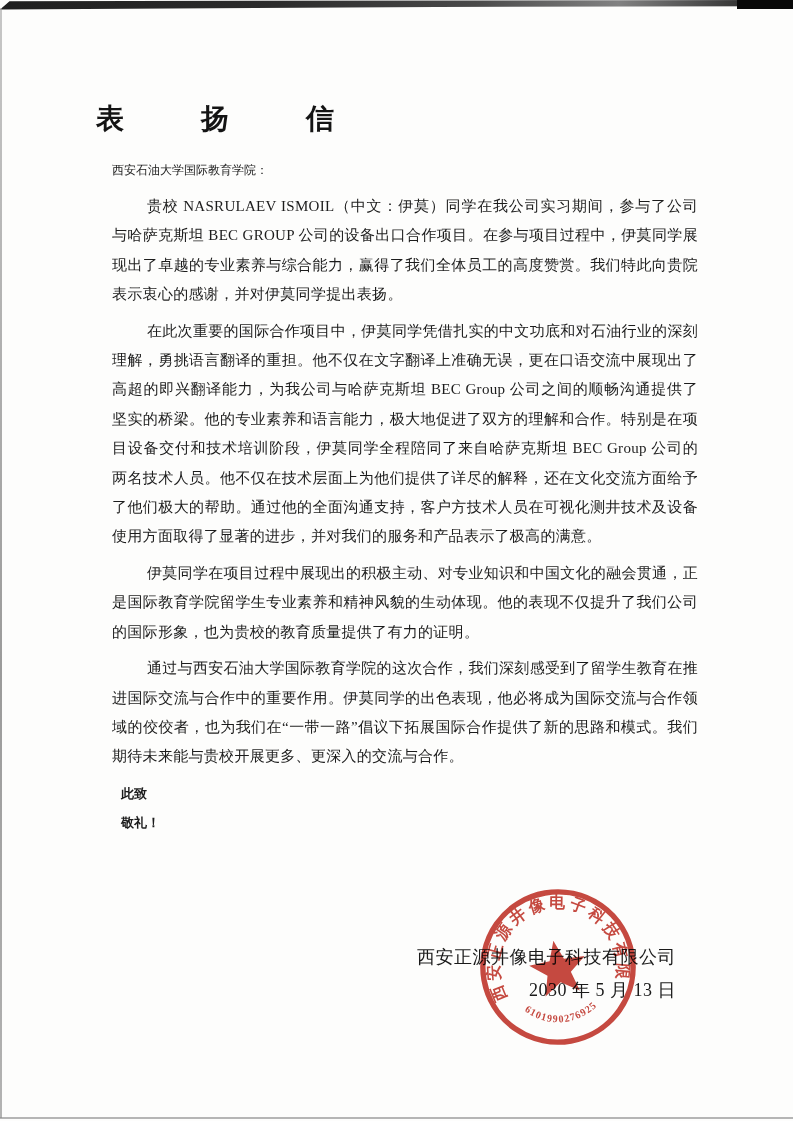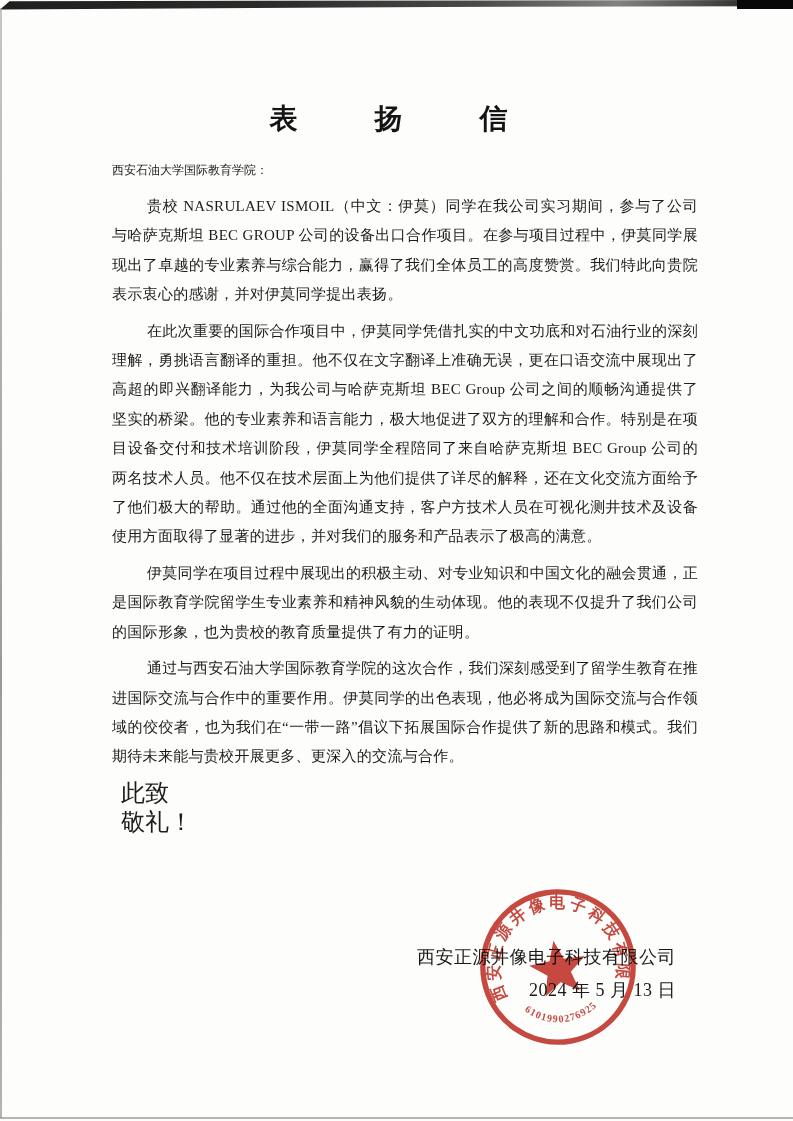--- a/index.html
+++ b/index.html
@@ -32,38 +32,38 @@
     position:absolute;bottom:2px;left:0;width:100%;height:2px;
     background:#8f8f8f;opacity:.65;
   }
   
   .content{
     position:absolute;left:112px;top:0;width:586px;
   }
   .title{
     position:relative;left:-16px;
     margin:100px 0 17px 0;
-    text-align:center;
     font-size:28px;font-weight:bold;
     letter-spacing:1px;word-spacing:68px;
     color:#141414;
   }
   .salutation{
     font-size:12px;line-height:30px;
     margin:0 0 7px 0;
   }
   .para{
     margin:0 0 7px 0;
     font-size:15px;line-height:29.4px;letter-spacing:.3px;
     text-align:justify;text-align-last:left;
     text-indent:35px;
   }
   .closing-line{
-    font-size:24px;line-height:29.4px;
+    font-size:13px;line-height:29.4px;
     margin:0 0 0 9px;
+    font-weight:bold;
   }
   .closing-line.first{margin-top:2px;}
   
   .sign-block{
     position:absolute;top:941px;right:117px;
     text-align:right;
     font-size:18px;line-height:33px;letter-spacing:.5px;
     color:#1a1a1a;
   }
   
@@ -102,21 +102,21 @@
     <p class="para">在此次重要的国际合作项目中，伊莫同学凭借扎实的中文功底和对石油行业的深刻理解，勇挑语言翻译的重担。他不仅在文字翻译上准确无误，更在口语交流中展现出了高超的即兴翻译能力，为我公司与哈萨克斯坦 BEC Group 公司之间的顺畅沟通提供了坚实的桥梁。他的专业素养和语言能力，极大地促进了双方的理解和合作。特别是在项目设备交付和技术培训阶段，伊莫同学全程陪同了来自哈萨克斯坦 BEC Group 公司的两名技术人员。他不仅在技术层面上为他们提供了详尽的解释，还在文化交流方面给予了他们极大的帮助。通过他的全面沟通支持，客户方技术人员在可视化测井技术及设备使用方面取得了显著的进步，并对我们的服务和产品表示了极高的满意。</p>
     <p class="para">伊莫同学在项目过程中展现出的积极主动、对专业知识和中国文化的融会贯通，正是国际教育学院留学生专业素养和精神风貌的生动体现。他的表现不仅提升了我们公司的国际形象，也为贵校的教育质量提供了有力的证明。</p>
     <p class="para">通过与西安石油大学国际教育学院的这次合作，我们深刻感受到了留学生教育在推进国际交流与合作中的重要作用。伊莫同学的出色表现，他必将成为国际交流与合作领域的佼佼者，也为我们在“一带一路”倡议下拓展国际合作提供了新的思路和模式。我们期待未来能与贵校开展更多、更深入的交流与合作。</p>
 
     <div class="closing-line first">此致</div>
     <div class="closing-line">敬礼！</div>
   </div>
 
   <div class="sign-block">
     <div>西安正源井像电子科技有限公司</div>
-    <div>2024 年 5 月 13 日</div>
+    <div>2030 年 5 月 13 日</div>
   </div>
 
   <svg class="stamp" viewBox="0 0 170 170" width="168" height="168" aria-hidden="true">
     <defs>
       <path id="sealTopArc" d="M 30,109 A 60,60 0 1 1 140,109" fill="none"></path>
       <path id="sealBottomArc" d="M 43,122 A 56,56 0 0 0 127,122" fill="none"></path>
     </defs>
     <circle cx="85" cy="85" r="76" fill="none" stroke-width="5.5" stroke="#bf3026"></circle>
     <text class="seal-ring-text" fill="#bf3026">
       <textPath href="#sealTopArc" startOffset="2" textLength="276" lengthAdjust="spacingAndGlyphs">西安正源井像电子科技有限公司</textPath>

